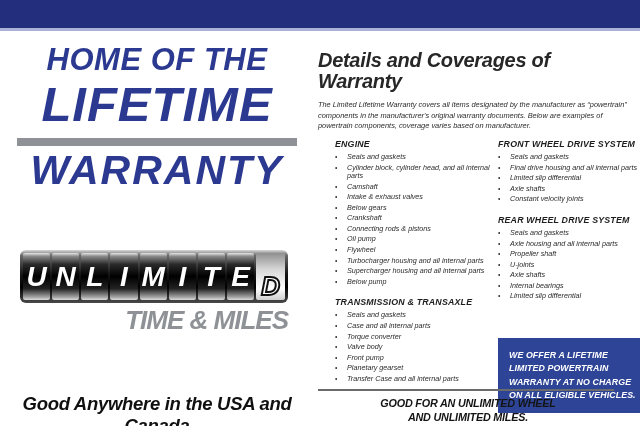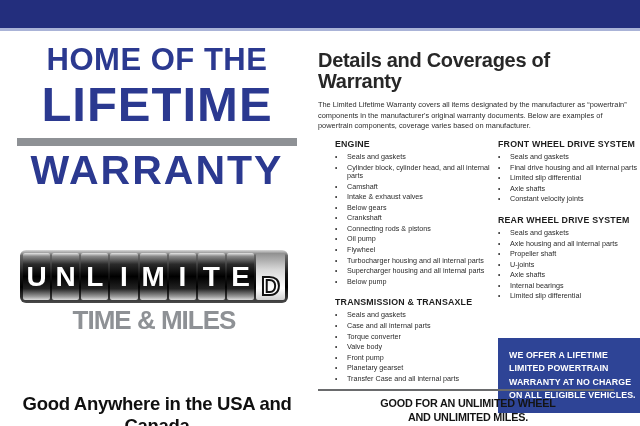--- a/index.html
+++ b/index.html
@@ -6,21 +6,21 @@
     --navy-bar:#232e7d;
     --navy-text:#2b3990;
     --bar-accent:#aab3d7;
     --gray:#8e9195;
     --ink:#2b2b2b;
     --box-blue:#2e4496;
     --rule-gray:#6a6b6d;
   }
   html,body{margin:0;padding:0;background:#fff;}
   body{font-family:"Liberation Sans","DejaVu Sans",sans-serif;color:var(--ink);}
-  .page{position:relative;width:640px;height:426px;background:#fff;overflow:hidden;}
+  .page{position:relative;width:640px;height:426px;background:#fff;overflow:hidden;font-style:italic;}
 
   
   .topbar{position:absolute;left:0;top:0;width:640px;height:28px;background:var(--navy-bar);
           border-bottom:3px solid var(--bar-accent);}
 
   
   .mast{position:absolute;left:15px;top:44px;width:284px;text-align:center;color:var(--navy-text);}
   .mast-l1{font-size:31px;font-weight:bold;letter-spacing:0.5px;line-height:1.0;}
   .mast-l2{font-size:49px;font-weight:bold;letter-spacing:1px;line-height:1.0;margin-top:5px;}
   .mast-divider{height:8px;background:var(--gray);margin:9px 2px 4px 2px;}
@@ -31,21 +31,21 @@
             background:linear-gradient(180deg,#d9d9d9 0%,#6b6b6b 10%,#161616 45%,#000 70%,#4a4a4a 100%);
             border-radius:6px;padding:3px;box-sizing:border-box;display:flex;}
   .odo-cells{display:flex;flex:8;gap:2px;}
   .odo-cell{flex:1;border-radius:2px;display:flex;align-items:center;justify-content:center;
             background:linear-gradient(180deg,#e6e6e6 0%,#8a8a8a 7%,#2a2a2a 24%,#000 50%,#222 76%,#9d9d9d 93%,#dcdcdc 100%);
             color:#fff;font-weight:bold;font-size:28px;line-height:1;}
   .odo-last{flex:1;margin-left:2px;border-radius:2px;display:flex;align-items:flex-end;justify-content:center;
             background:linear-gradient(180deg,#8f8f8f 0%,#d7d7d7 35%,#ffffff 75%,#cfcfcf 100%);
             color:#fff;font-weight:bold;font-size:26px;line-height:0.95;
             -webkit-text-stroke:2px #111;text-stroke:2px #111;padding-bottom:1px;}
-  .odo-caption{position:absolute;left:20px;top:305px;width:268px;text-align:center;
+  .odo-caption{position:absolute;left:20px;top:305px;width:268px;text-align:right;
                color:var(--gray);font-weight:bold;font-size:26px;letter-spacing:-1px;}
 
   .left-footer{position:absolute;left:6px;top:393px;width:302px;text-align:center;
                font-size:18.5px;font-weight:bold;color:#101010;letter-spacing:-0.3px;}
 
   
   .right{position:absolute;left:318px;top:50px;width:316px;}
   .r-title{font-size:20px;font-weight:bold;color:#272727;letter-spacing:-0.3px;line-height:1.05;}
   .r-intro{margin-top:8px;width:314px;font-size:7.4px;line-height:1.42;color:var(--ink);}
   .cols{position:absolute;left:0;top:89px;display:flex;width:316px;margin-left:17px;}

